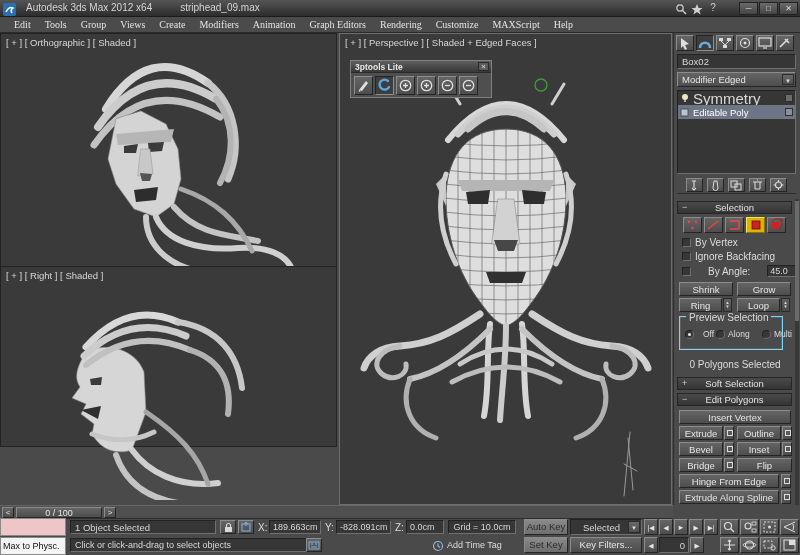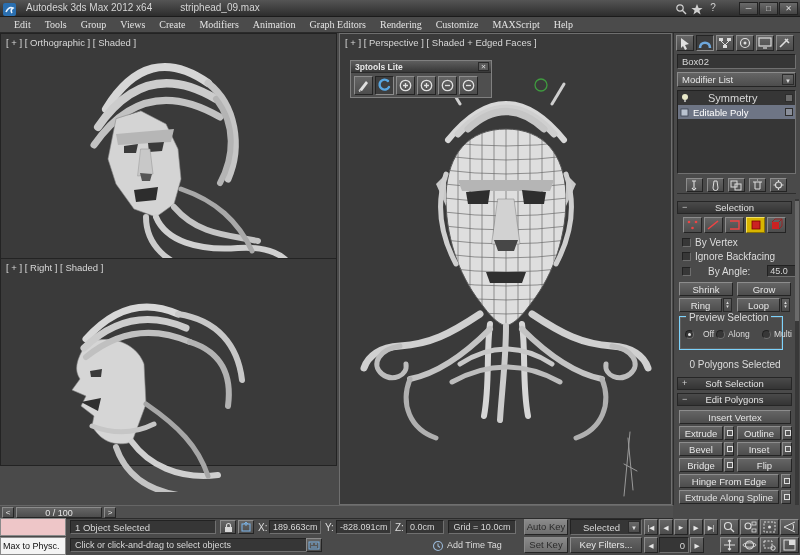--- a/index.html
+++ b/index.html
@@ -108,21 +108,21 @@
         <path d="M54,124 L66,125 L64,132 L56,132 Z" fill="#555"></path>
         <path d="M48,141 L72,138 L70,151 L50,153 Z" fill="#2d2d2d"></path>
         <path d="M70,168 C80,192 112,202 152,199 C182,197 200,206 206,220" stroke="#d0d0d0" stroke-width="6" fill="none"></path>
         <path d="M88,158 C112,186 142,186 172,192" stroke="#c4c4c4" stroke-width="6" fill="none"></path>
         <path d="M60,168 C60,196 82,216 112,222" stroke="#cccccc" stroke-width="6" fill="none"></path>
         <path d="M95,140 C130,152 152,172 166,202" stroke="#a8a8a8" stroke-width="5" fill="none"></path>
       </g>
     </svg>
   </div>
 
-  <div class="a vp" style="left:0;top:258px;width:337px;height:208px">
+  <div class="a vp" style="left:0;top:266px;width:337px;height:181px">
     <div class="a vplabel">[ + ] [ Right ] [ Shaded ]</div>
     <svg class="a" style="left:0;top:0" width="335" height="233">
       <g stroke-linecap="round" transform="translate(55,25)">
         <path d="M30,60 C20,76 18,86 24,95 L16,106 L30,112 L25,122 L38,132 L36,142 C45,158 60,163 76,158 L90,120 L88,80 C80,58 52,49 30,60 Z" fill="#d6d6d6" stroke="#8a8a8a" stroke-width="0.6"></path>
         <path d="M25,118 L45,114 L42,127 Z" fill="#303030"></path>
         <path d="M34,87 L46,85 L45,93 L35,93 Z" fill="#3a3a3a"></path>
         <path d="M30,55 Q72,8 122,30" stroke="#d8d8d8" stroke-width="7" fill="none"></path>
         <path d="M28,64 Q74,20 130,44" stroke="#cccccc" stroke-width="7" fill="none"></path>
         <path d="M30,73 Q78,34 134,58" stroke="#c0c0c0" stroke-width="6" fill="none"></path>
         <path d="M122,30 C162,36 182,62 186,96" stroke="#c8c8c8" stroke-width="6" fill="none"></path>
@@ -288,31 +288,31 @@
       <span class="btn" style="width:18px;height:16px">
         <svg width="16" height="14">
             <path d="M3,11 L9,5 M8,3 L12,7 M9,5 L11,3" stroke="#ddd" stroke-width="1.6"></path>
           </svg>
       </span>
     </div>
 
     <div class="a sunk" style="left:3px;top:21px;width:119px;height:15px;padding:1px 4px">Box02</div>
 
     <div class="a btn" style="left:3px;top:39px;width:119px;height:15px;text-align:left;padding:1px 4px;position:absolute">
-      <span>Modifier List</span>
+      <span>Modifier Edged</span>
       <span class="ddarrow">▼</span>
     </div>
 
     <div class="a sunk" style="left:3px;top:57px;width:119px;height:84px">
       <div style="height:14px;display:flex;align-items:center;padding:0 2px;position:relative">
         <svg width="10" height="10">
             <circle cx="5" cy="4" r="3" fill="#e8e8c8"></circle>
             <rect x="4" y="7" width="2" height="2" fill="#aaa"></rect>
           </svg>
-        <span style="margin-left:18px;font-size:11px">Symmetry</span>
+        <span style="margin-left:3px;font-size:15px">Symmetry</span>
         <span style="position:absolute;right:2px;top:3px;width:8px;height:8px;background:#6b6b6b;border:1px solid #2d2d2d"></span>
       </div>
       <div style="height:14px;display:flex;align-items:center;padding:0 2px;background:#6e7585;position:relative">
         <svg width="10" height="10">
             <rect x="1" y="2" width="7" height="7" fill="#b9c2d0" stroke="#38404e" stroke-width="0.8"></rect>
           </svg>
         <span style="margin-left:3px;font-size:9.5px;color:#fff">Editable Poly</span>
         <span style="position:absolute;right:2px;top:3px;width:8px;height:8px;background:#8a8f9a;border:1px solid #2d2d2d"></span>
       </div>
     </div>

